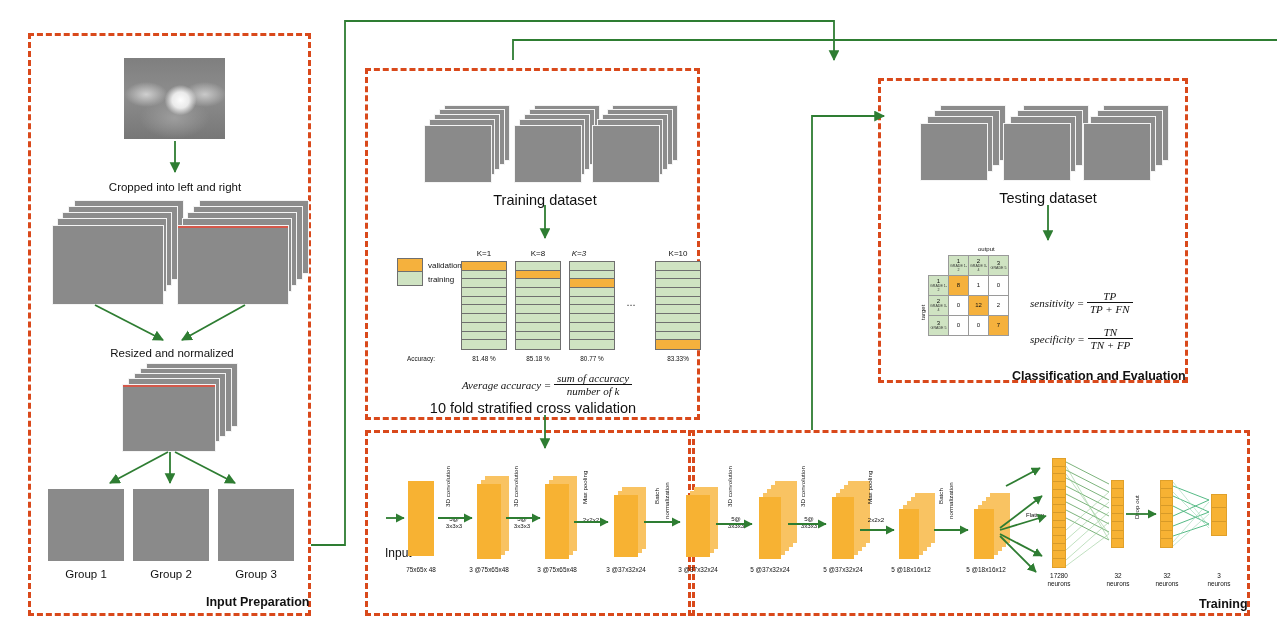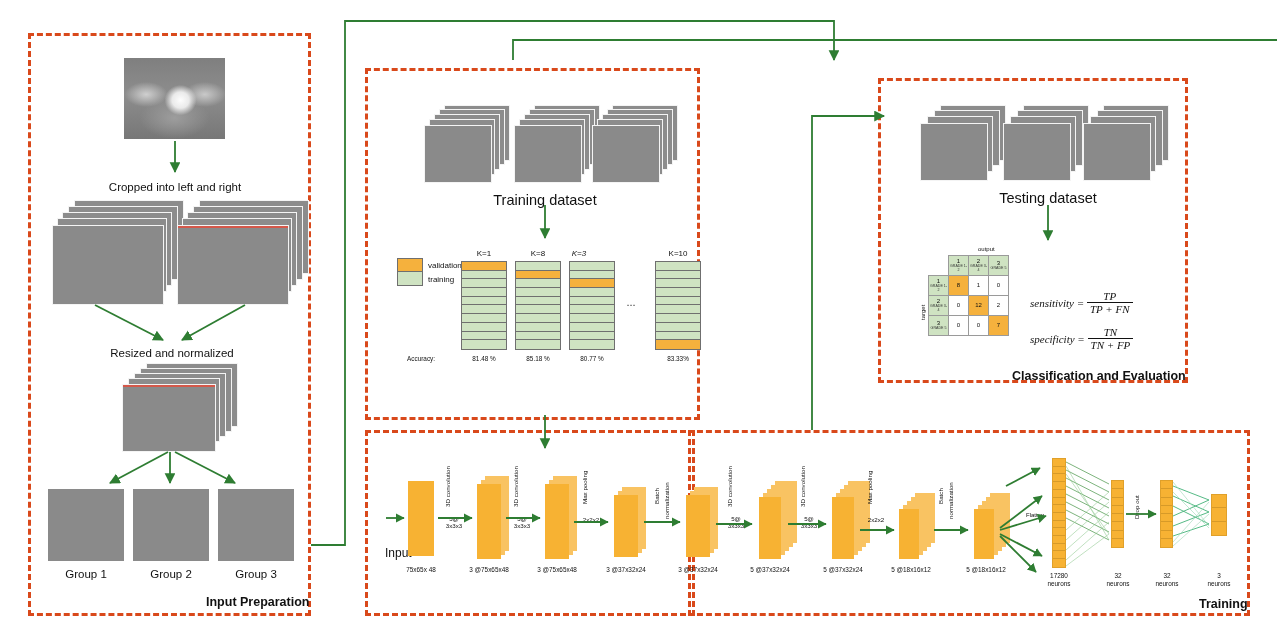--- a/index.html
+++ b/index.html
@@ -270,21 +270,29 @@
       <div class="seg tr"></div>
     <div class="seg tr"></div>
       <div class="seg tr"></div>
       <div class="seg tr"></div>
     <div class="seg val"></div>
   </div>
   <div class="cap cap-xs center" style="left:678px;top:355px;font-size:6.4px;">83.33%</div>
 
   <div class="cap" style="left:407px;top:355px;font-size:6.4px;">Accuracy:</div>
 
-
+  <div class="frm" style="left:462px;top:372px;font-size:11px;">
+    <span class="lhs">Average accuracy =</span>
+    <span class="frac">
+      <span class="num">sum of accuracy</span>
+      <span class="den">number of k</span>
+    </span>
+  </div>
+
+  <div class="cap cap-lg center" style="left:533px;top:400px;">10 fold stratified cross validation</div>
 
   <div class="cm-out" style="left:978px;top:246px;">output</div>
   <div class="cm-tar" style="left:920px;top:320px;">target</div>
   <div class="cm" style="left:928px;top:255px;">
     <table>
       <tbody>
           <tr>
         <td class="blank"></td>
         <td class="hdr">
           <span class="n">1</span>

